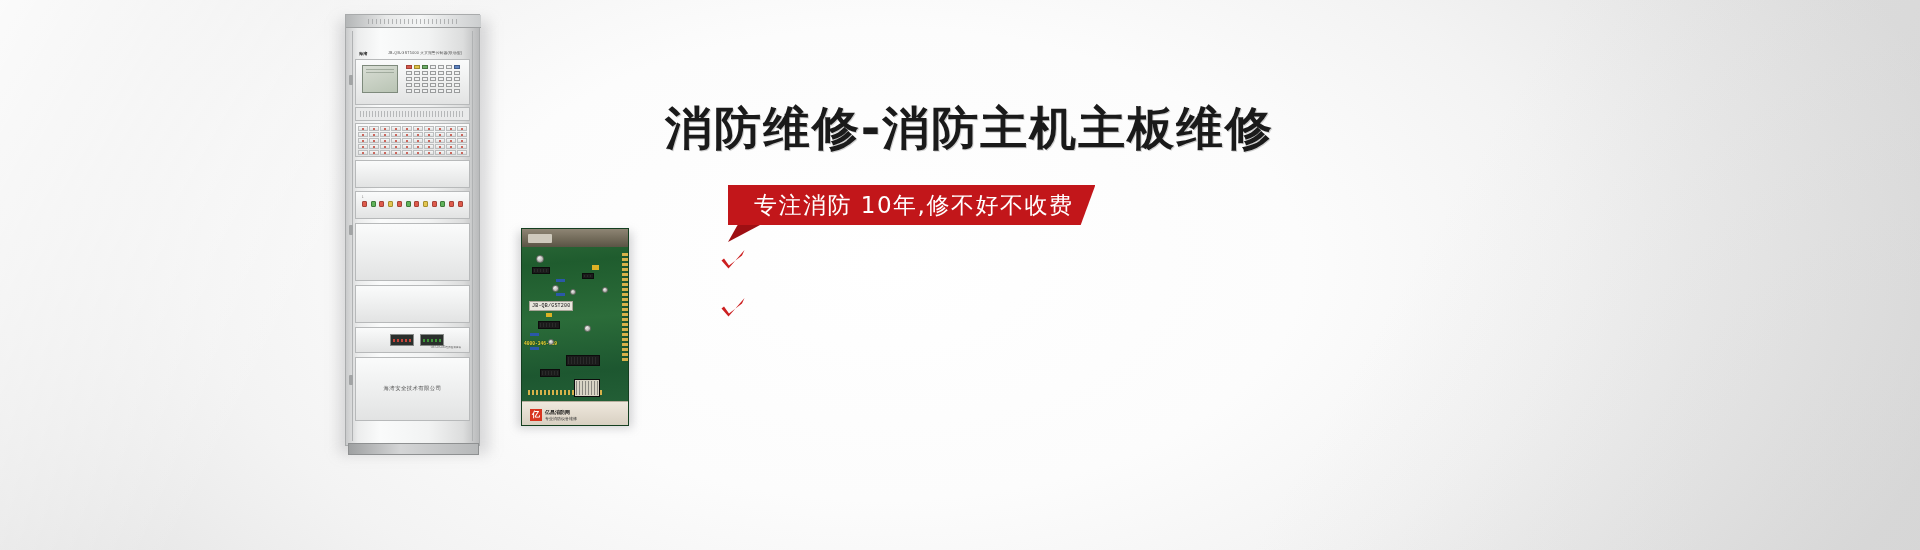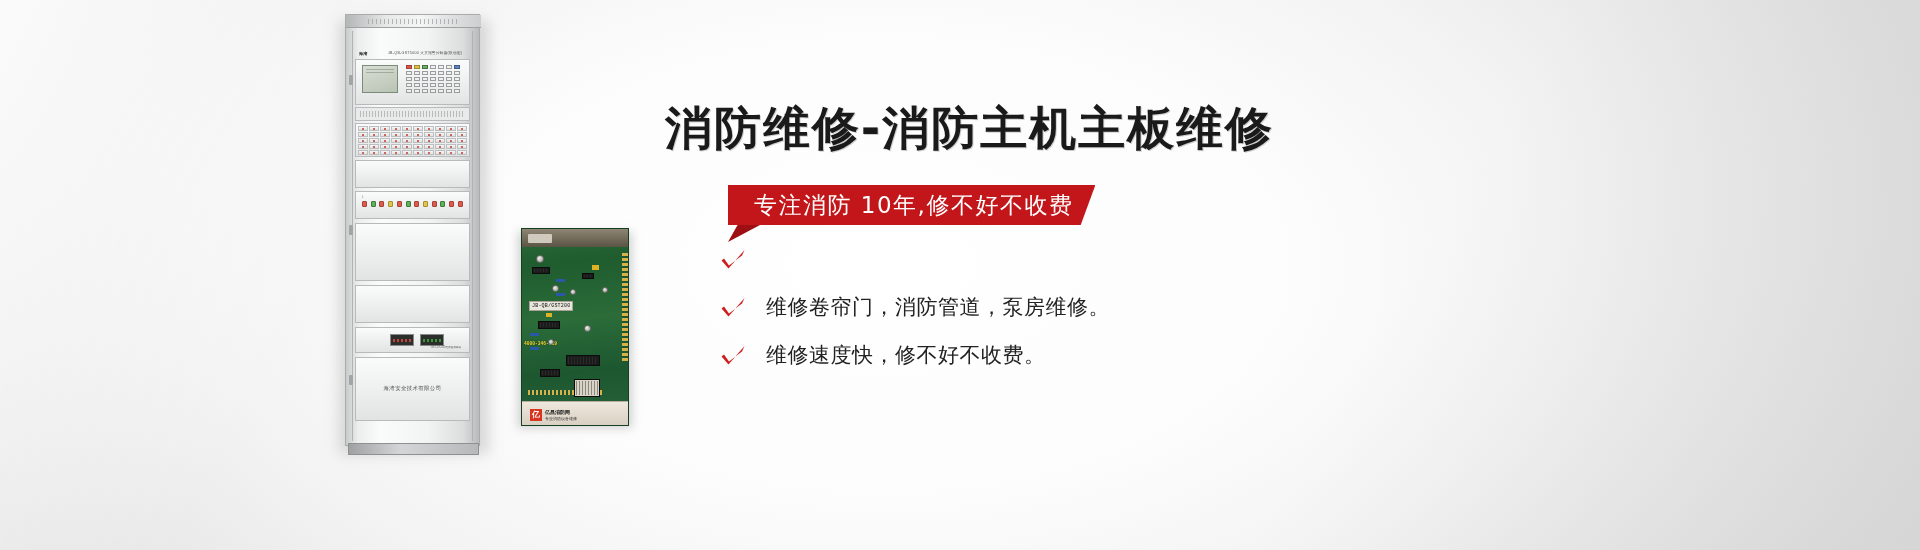--- a/index.html
+++ b/index.html
@@ -570,27 +570,18 @@
           </svg>
         </span>
       </div>
 
       <div class="bullet">
         <span class="check">
           <svg viewBox="0 0 26 24" width="26" height="24" aria-hidden="true">
             <path d="M1.5 11.5 L8.5 19.5 L24.5 1 L22 6.5 L9 16.5 L4 9.5 Z" fill="#cc1f20"></path>
           </svg>
         </span>
-        <span class="bullet-text">维修卷帘门，消防管道，泵房维修。</span>
-      </div>
-
-      <div class="bullet">
-        <span class="check">
-          <svg viewBox="0 0 26 24" width="26" height="24" aria-hidden="true">
-            <path d="M1.5 11.5 L8.5 19.5 L24.5 1 L22 6.5 L9 16.5 L4 9.5 Z" fill="#cc1f20"></path>
-          </svg>
-        </span>
-        <span class="bullet-text">维修速度快，修不好不收费。</span>
-      </div>
+      </div>
+
 
     </div>
   </div>
 </div>
 
 </body></html>

